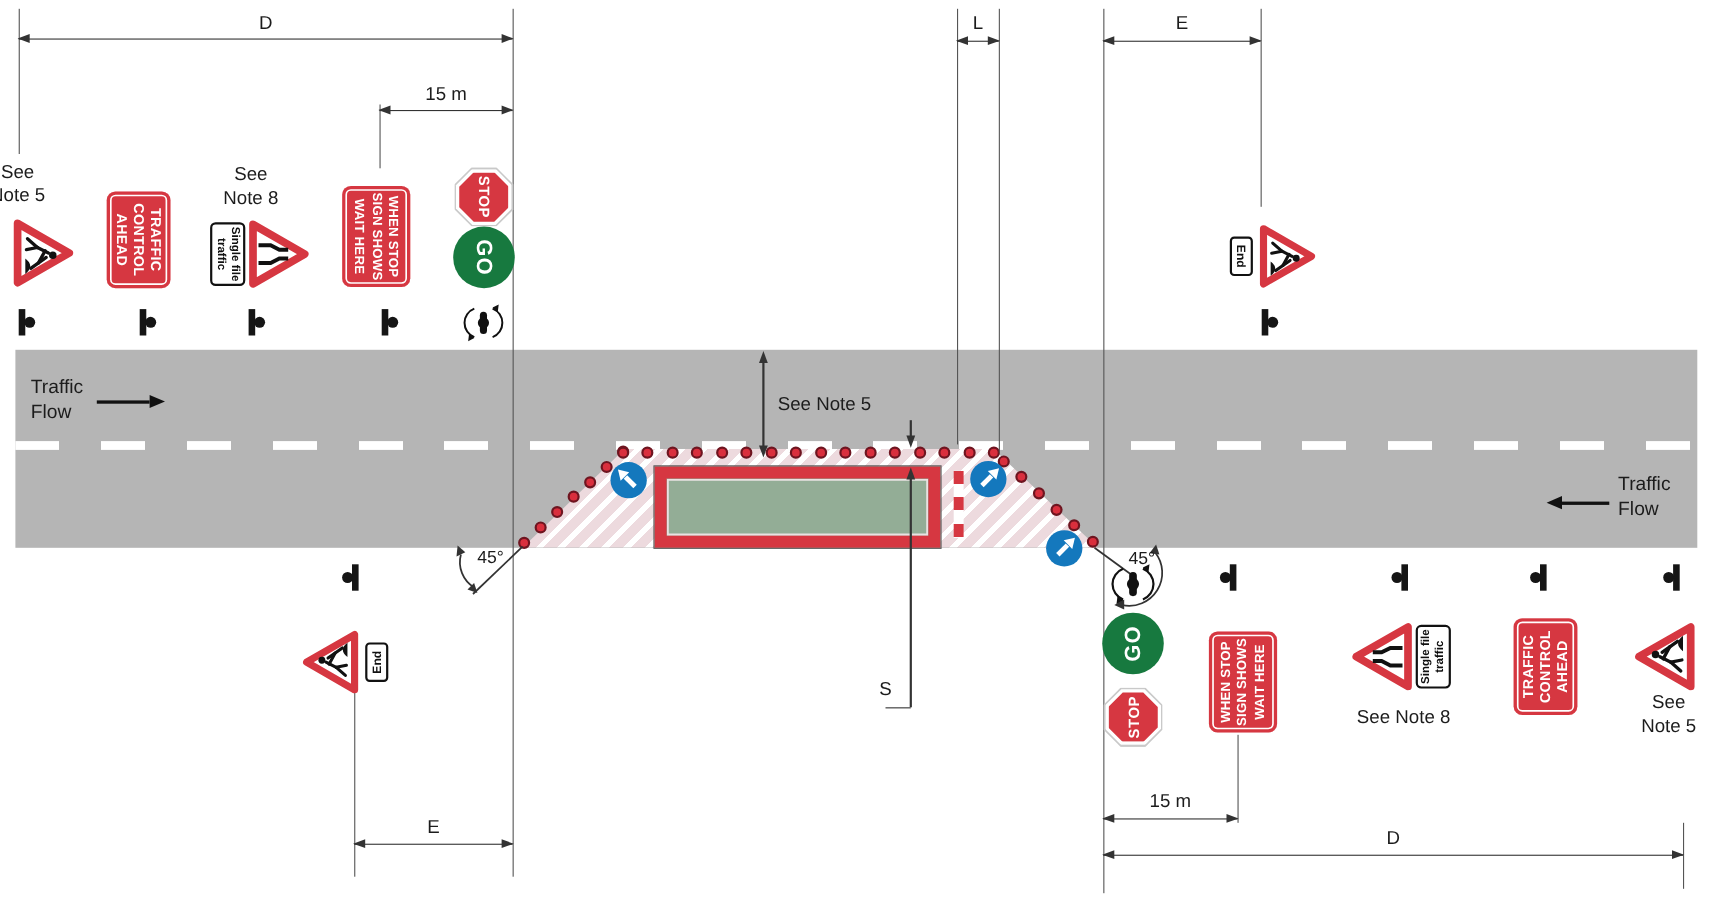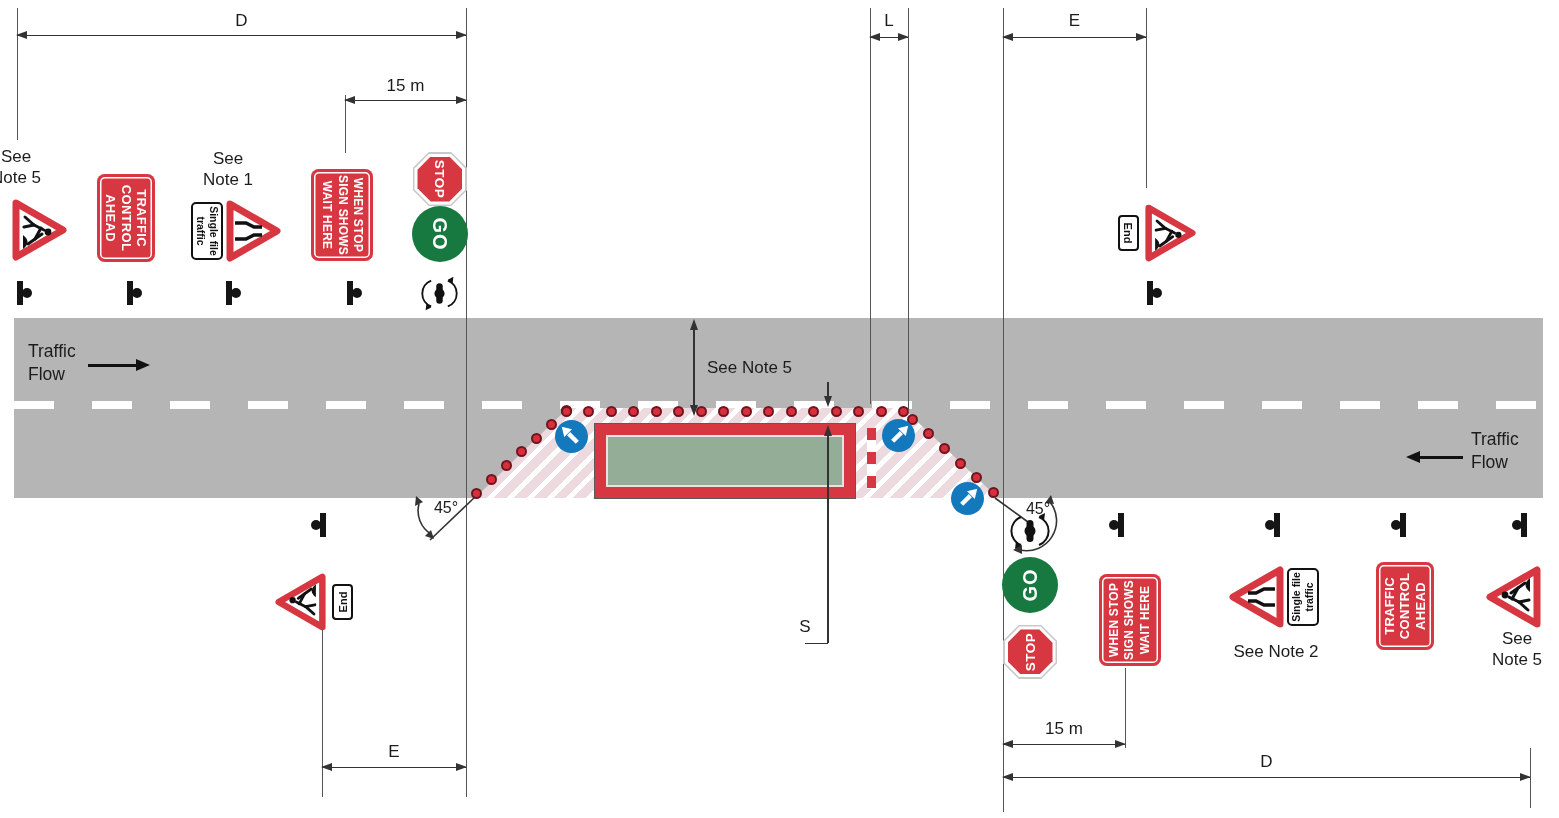--- a/index.html
+++ b/index.html
@@ -213,23 +213,23 @@
   </div>
   <div class="flowline" style="left:1420px;top:456px;width:43px;"></div>
   <div class="fh-w" style="left:1406px;top:451px;"></div>
 
   <div class="notelab" style="left:-14px;top:146px;width:60px;">
     <span style="display:block;">See</span>
     <span style="display:block;">Note 5</span>
   </div>
   <div class="notelab" style="left:196px;top:148px;width:64px;">
     <span style="display:block;">See</span>
-    <span style="display:block;">Note 1</span>
-  </div>
-  <div class="notelab" style="left:1226px;top:641px;width:100px;">See Note 2</div>
+    <span style="display:block;">Note 8</span>
+  </div>
+  <div class="notelab" style="left:1226px;top:641px;width:100px;">See Note 8</div>
   <div class="notelab" style="left:1485px;top:628px;width:64px;">
     <span style="display:block;">See</span>
     <span style="display:block;">Note 5</span>
   </div>
 
   <div class="post dr" style="left:17px;top:281px;"></div>
   <div class="post dr" style="left:127px;top:281px;"></div>
   <div class="post dr" style="left:226px;top:281px;"></div>
   <div class="post dr" style="left:347px;top:281px;"></div>
   <div class="post dr" style="left:1147px;top:281px;"></div>

